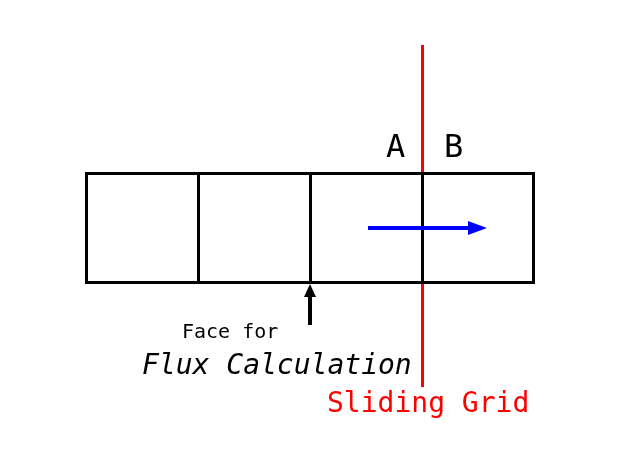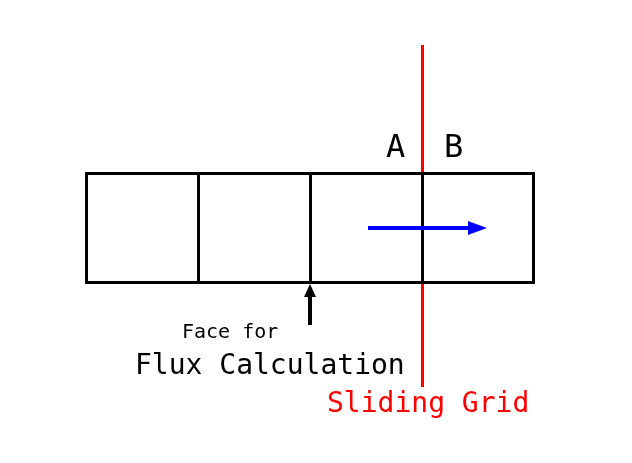--- a/index.html
+++ b/index.html
@@ -46,21 +46,21 @@
   
   .lbl {
     color: #000000;
     line-height: 1;
     white-space: nowrap;
     z-index: 4;
   }
   #label-cell-a { left: 386px; top: 130px; font-size: 32px; }
   #label-cell-b { left: 444px; top: 130px; font-size: 32px; }
   #face-label-line1 { left: 182px; top: 321px; font-size: 20px; }
-  #face-label-line2 { left: 135px; top: 351px; font-size: 28px; }
+  #face-label-line2 { left: 142px; top: 351px; font-size: 28px; font-style: italic; }
   #sliding-grid-label { left: 327px; top: 389px; font-size: 28px; color: #ff0000; text-align: right; }
 
   
   #motion-arrow-svg { left: 360px; top: 208px; z-index: 3; }
   #face-pointer-svg { left: 300px; top: 283px; z-index: 3; }
 </style>
 </head>
 <body>
 
 <div id="canvas">

